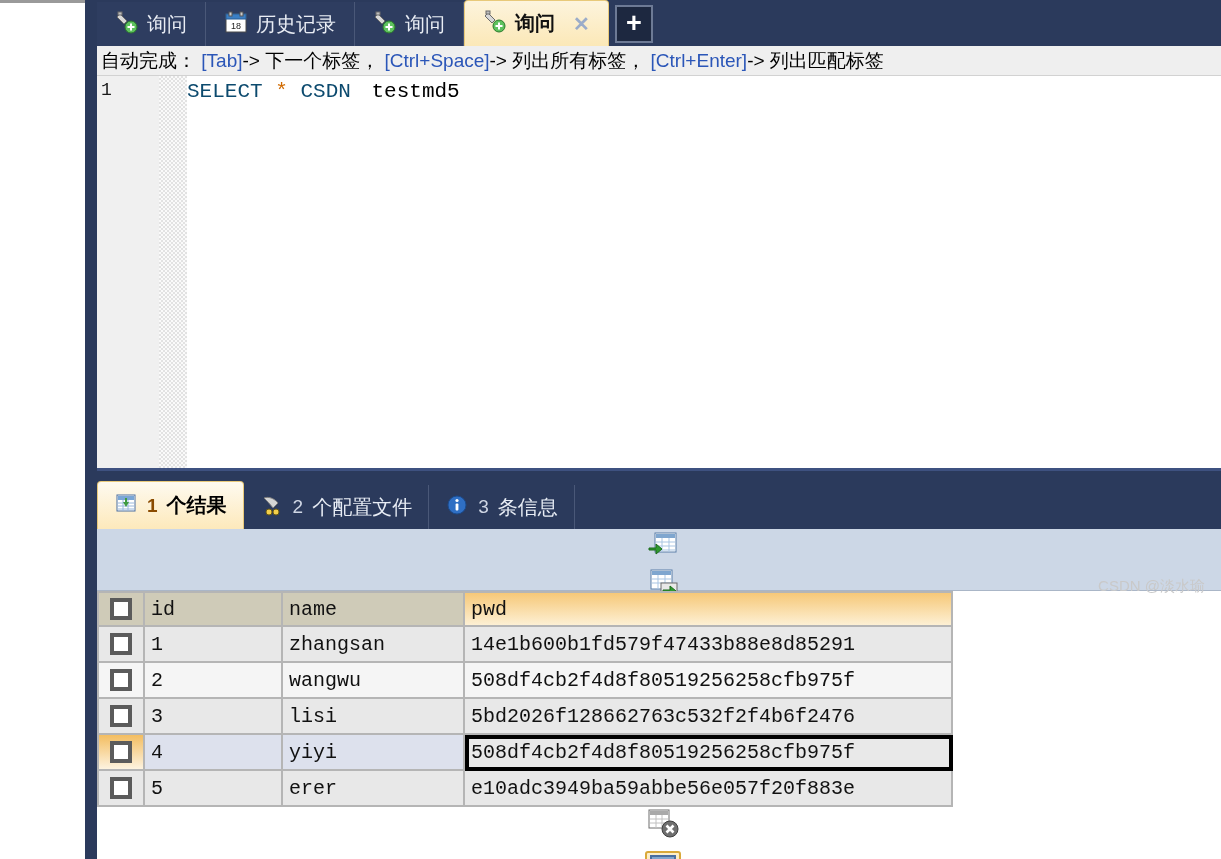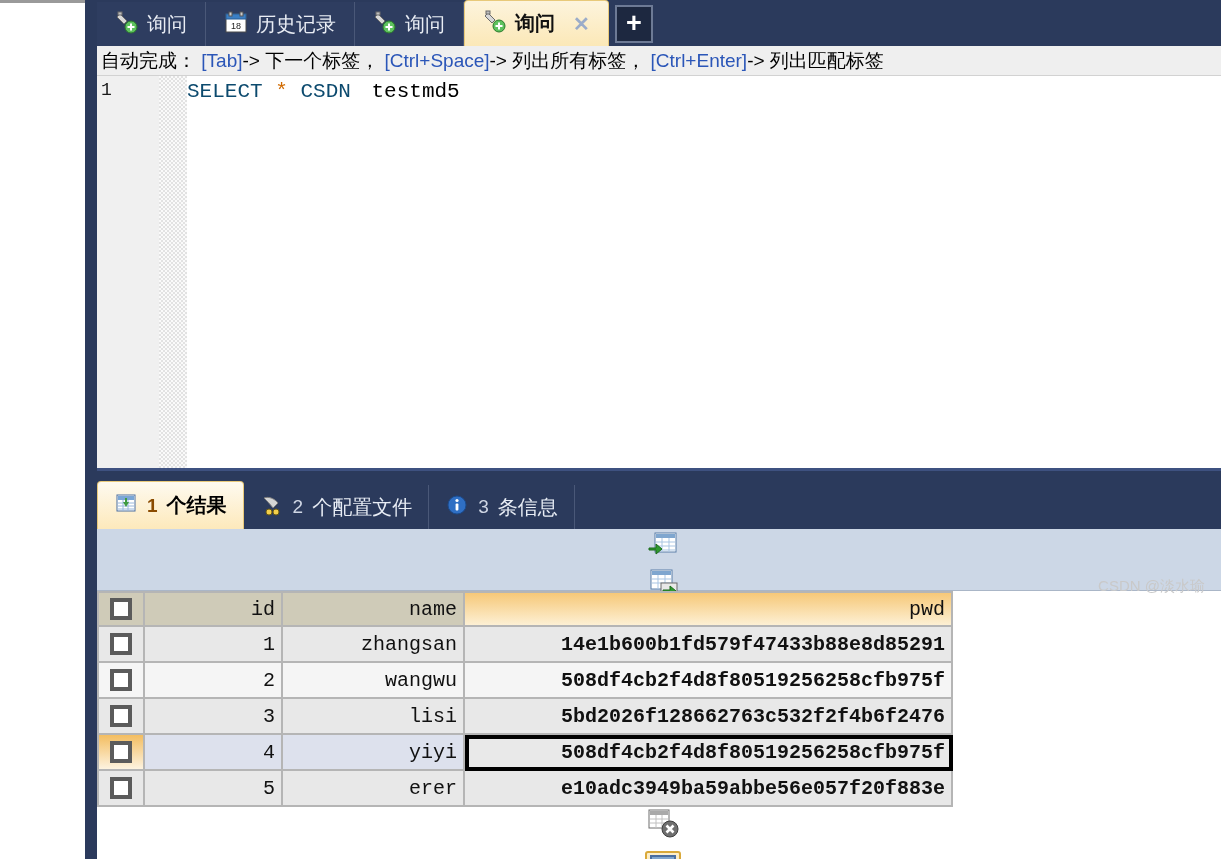--- a/index.html
+++ b/index.html
@@ -183,21 +183,21 @@
     background: #ffffff;
   }
   table.dg { border-collapse: separate; border-spacing: 0; }
   table.dg td, table.dg th {
     border-right: 2px solid #b5b5b5;
     border-bottom: 2px solid #b5b5b5;
     padding: 0 6px; height: 36px;
     font-family: "Liberation Mono", monospace;
     font-size: 20px;
     color: #111111;
-    text-align: right;
+    text-align: left;
     white-space: nowrap;
   }
   table.dg th {
     background: #cfcbb8;
     font-weight: normal;
     border-top: 2px solid #b5b5b5;
   }
   table.dg th.first, table.dg td.first {
     border-left: 2px solid #b5b5b5;
   }
@@ -221,21 +221,21 @@
   tr.r-even td { background: #f5f5f5; }
   tr.r-sel td { background: #dde1ed; }
   td.focus {
     outline: 4px solid #000000;
     outline-offset: -4px;
     background: #e9e9e9 !important;
     position: relative; z-index: 3;
   }
   .col-id   { width: 138px; }
   .col-name { width: 182px; }
-  .col-pwd  { width: 488px; font-weight: bold; }
+  .col-pwd  { width: 488px; }
 
   
   .watermark {
     position: absolute; right: 16px; bottom: 12px;
     color: #c9c9c9; font-size: 15px;
     font-family: "Liberation Sans", sans-serif;
   }
 </style>
 </head>
 <body>

